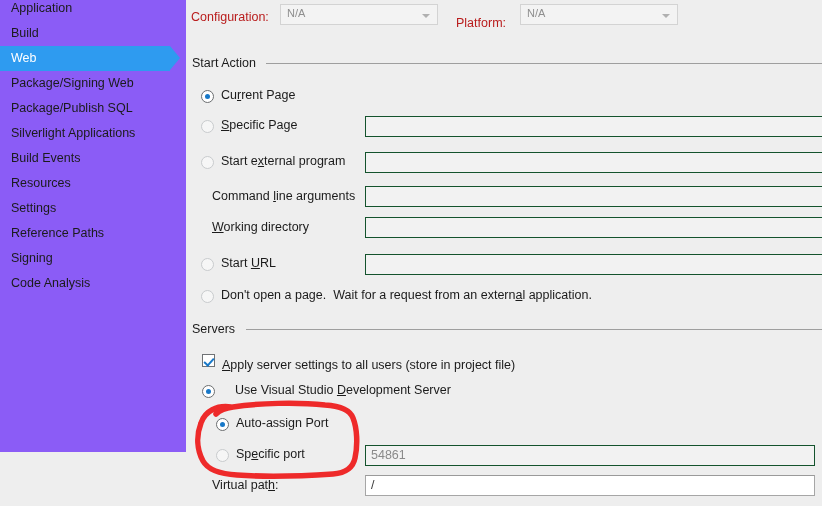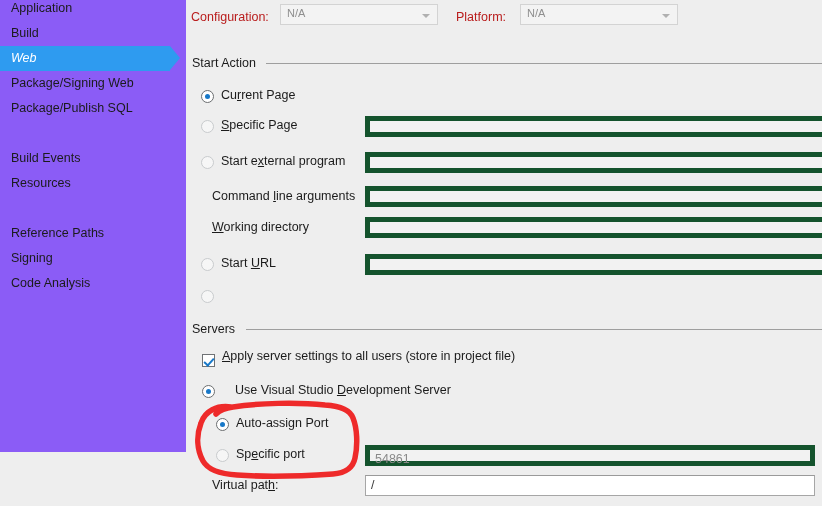--- a/index.html
+++ b/index.html
@@ -33,21 +33,20 @@
     line-height: 25px;
     padding-left: 11px;
     box-sizing: border-box;
     font-size: 12.5px;
     color: #1b1b1b;
     white-space: nowrap;
   }
   .side-item.selected {
     color: #ffffff;
     padding-left: 11px;
-    font-style: italic;
   }
   .side-sel-bar {
     position: absolute;
     left: 0;
     width: 170px;
     height: 25px;
     background: #2e9bf0;
     z-index: 0;
   }
   .side-sel-arrow {
@@ -166,21 +165,21 @@
   .tbox {
     position: absolute;
     height: 21px;
     box-sizing: border-box;
     background: #ffffff;
     border: 1px solid #a6a6a6;
     border-top-color: #9a9a9a;
   }
   .tbox.disabled {
     background: #f2f2f2;
-    border: 5px solid #14532d;
+    border: 1px solid #14532d;
   }
   .tbox .tval {
     position: absolute;
     left: 5px; top: 2px;
     font-size: 12.5px;
     color: #3a3a3a;
     white-space: nowrap;
   }
   .tbox.disabled .tval { color: #8a8a8a; }
 
@@ -212,46 +211,52 @@
     <div class="side-sel-arrow" style="top:0"></div>
     <span>Web</span>
   </div>
 
   <div class="side-item" style="top:71px">
     <span>Package/Signing Web</span>
   </div>
   <div class="side-item" style="top:96px">
     <span>Package/Publish SQL</span>
   </div>
+  <div class="side-item" style="top:121px">
+    <span>Silverlight Applications</span>
+  </div>
   <div class="side-item" style="top:146px">
     <span>Build Events</span>
   </div>
   <div class="side-item" style="top:171px">
     <span>Resources</span>
+  </div>
+  <div class="side-item" style="top:196px">
+    <span>Settings</span>
   </div>
   <div class="side-item" style="top:221px">
     <span>Reference Paths</span>
   </div>
   <div class="side-item" style="top:246px">
     <span>Signing</span>
   </div>
   <div class="side-item" style="top:271px">
     <span>Code Analysis</span>
   </div>
 </div>
 
 <div id="panel">
 
   <div class="lbl dim" style="left:5px; top:10px;">Configuration:</div>
   <div class="combo" style="left:94px; top:4px; width:158px;">
     <span class="cval">N/A</span>
     <span class="carrow"></span>
   </div>
 
-  <div class="lbl dim" style="left:270px; top:10px;">Platform:</div>
+  <div class="lbl dim" style="left:270px; top:16px;">Platform:</div>
   <div class="combo" style="left:334px; top:4px; width:158px;">
     <span class="cval">N/A</span>
     <span class="carrow"></span>
   </div>
 
   <div class="group-label" style="left:6px; top:56px;">Start Action</div>
   <div class="group-rule" style="left:80px; top:63px; width:556px;"></div>
 
   <div class="radio on" style="left:15px; top:90px;"></div>
   <div class="lbl" style="left:35px; top:88px;">Cu<u>r</u>rent Page</div>
@@ -278,26 +283,27 @@
     <span class="tval"></span>
   </div>
 
   <div class="radio off" style="left:15px; top:258px;"></div>
   <div class="lbl" style="left:35px; top:256px;">Start <u>U</u>RL</div>
   <div class="tbox disabled" style="left:179px; top:254px; width:470px;">
     <span class="tval"></span>
   </div>
 
   <div class="radio off" style="left:15px; top:290px;"></div>
+  <div class="lbl" style="left:35px; top:288px;">Don't open a page.&nbsp; Wait for a request from an extern<u>a</u>l application.</div>
 
   <div class="group-label" style="left:6px; top:322px;">Servers</div>
   <div class="group-rule" style="left:60px; top:329px; width:576px;"></div>
 
   <div class="checkbox on" style="left:16px; top:354px;"></div>
-  <div class="lbl" style="left:36px; top:349px;"><u>A</u>pply server settings to all users (store in project file)</div>
+  <div class="lbl" style="left:36px; top:358px;"><u>A</u>pply server settings to all users (store in project file)</div>
 
   <div class="radio on" style="left:16px; top:385px;"></div>
   <div class="lbl" style="left:49px; top:383px;">Use Visual Studio <u>D</u>evelopment Server</div>
 
   <div class="radio on" style="left:30px; top:418px;"></div>
   <div class="lbl" style="left:50px; top:416px;">Auto-assi<u>g</u>n Port</div>
 
   <div class="radio off" style="left:30px; top:449px;"></div>
   <div class="lbl" style="left:50px; top:447px;">Sp<u>e</u>cific port</div>
   <div class="tbox disabled" style="left:179px; top:445px; width:450px;">

